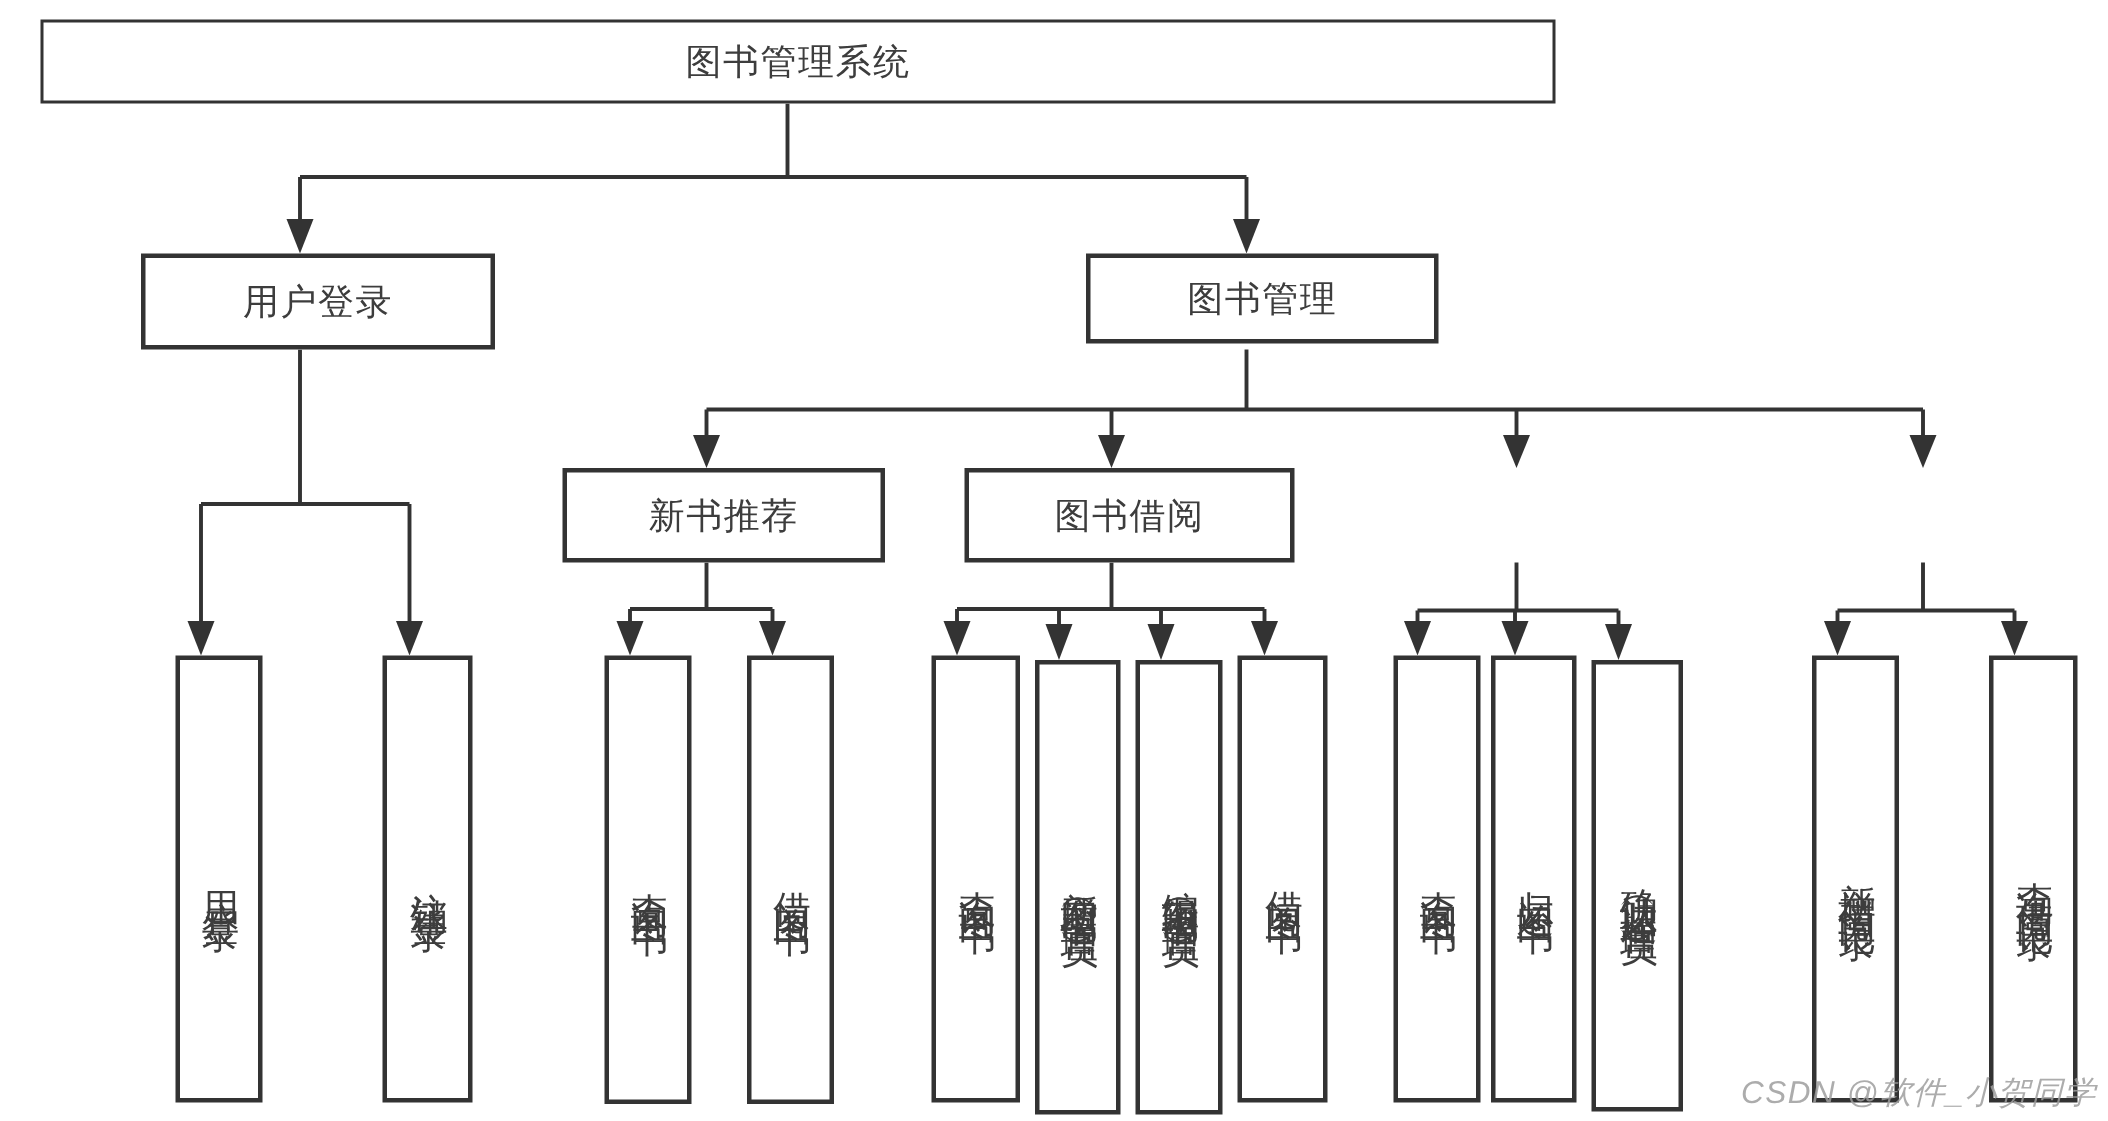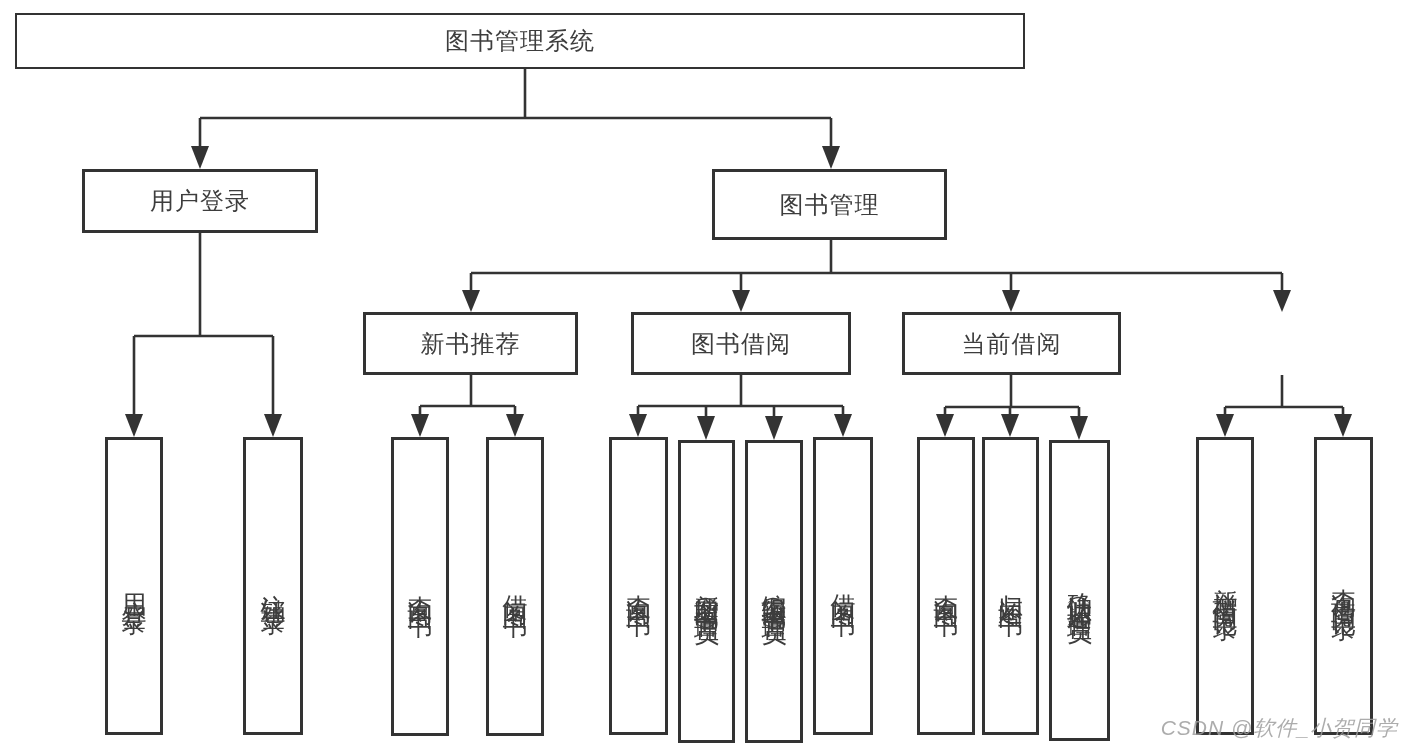--- a/index.html
+++ b/index.html
@@ -14,20 +14,21 @@
   .box{
     position:absolute;
     box-sizing:border-box;
     border:3px solid #333333;
     background:#ffffff;
     display:flex;
     align-items:center;
     justify-content:center;
     color:#3d3d3d;
     z-index:2;
+    margin-left:12px;
   }
   .root{border-width:2.5px;}
   .h-label{font-size:24px;letter-spacing:1px;white-space:nowrap;}
   .leaf .v-label{
     writing-mode:vertical-rl;
     text-orientation:mixed;
     font-size:25px;
     letter-spacing:6px;
     line-height:1;
     white-space:nowrap;
@@ -113,32 +114,29 @@
     <polygon points="1334,414 1352,414 1343,437" fill="#333333" stroke="none"></polygon>
   </svg>
 
   <div class="box root" style="left:15px;top:13px;width:1010px;height:56px">
     <span class="h-label">图书管理系统</span>
   </div>
 
   <div class="box" style="left:82px;top:169px;width:236px;height:64px">
     <span class="h-label">用户登录</span>
   </div>
-  <div class="box" style="left:712px;top:169px;width:235px;height:71px">
+  <div class="box" style="left:712px;top:169px;width:235px;height:60px">
     <span class="h-label">图书管理</span>
   </div>
 
   <div class="box" style="left:363px;top:312px;width:215px;height:63px">
     <span class="h-label">新书推荐</span>
   </div>
   <div class="box" style="left:631px;top:312px;width:220px;height:63px">
     <span class="h-label">图书借阅</span>
-  </div>
-  <div class="box" style="left:902px;top:312px;width:219px;height:63px">
-    <span class="h-label">当前借阅</span>
   </div>
 
   <div class="box leaf" style="left:105px;top:437px;width:58px;height:298px">
     <span class="v-label">用户登录</span>
   </div>
   <div class="box leaf" style="left:243px;top:437px;width:60px;height:298px">
     <span class="v-label">注销登录</span>
   </div>
 
   <div class="box leaf" style="left:391px;top:437px;width:58px;height:299px">

